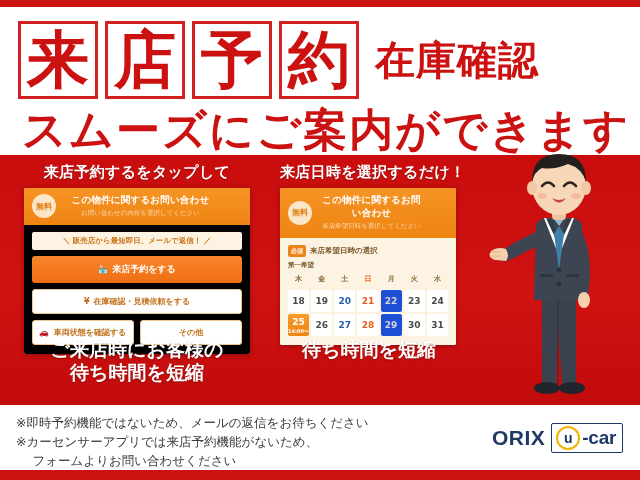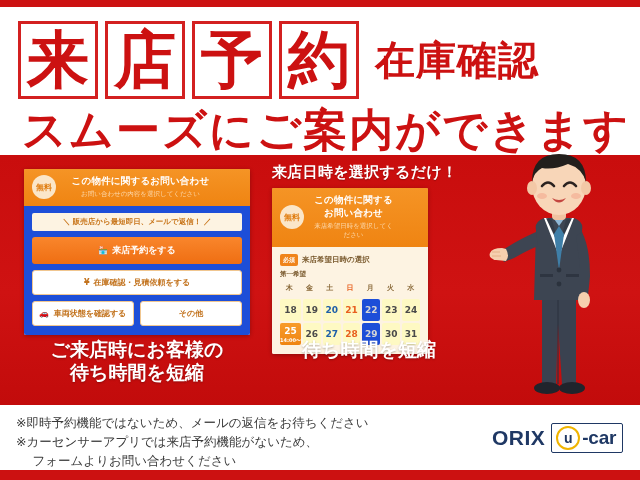--- a/index.html
+++ b/index.html
@@ -57,21 +57,21 @@
     color:#e07d10;font-size:8px;font-weight:bold;
     font-family:"DejaVu Sans","Liberation Sans",sans-serif;
   }
   .mock-head-tx{flex:1;text-align:center;padding-right:24px;}
   .mh-t1{color:#ffffff;font-size:9.5px;font-weight:bold;letter-spacing:.2px;
          font-family:"DejaVu Sans","Liberation Sans",sans-serif;}
   .mh-t2{color:#fcd9ad;font-size:6.5px;margin-top:2px;
          font-family:"DejaVu Sans","Liberation Sans",sans-serif;}
 
   
-  .mock-body{background:#1d4ed8;padding:7px 8px 9px 8px;}
+  .mock-body{background:#000000;padding:7px 8px 9px 8px;}
   .promo{
     background:#fdf3e2;border-radius:2px;text-align:center;padding:4px 2px;
     color:#c8751a;font-size:7.5px;font-weight:bold;
     font-family:"DejaVu Sans","Liberation Sans",sans-serif;white-space:nowrap;
   }
   .btn-primary{
     margin-top:6px;background:#f4781f;background-image:linear-gradient(180deg,#f9862c 0%,#ef6e12 100%);
     border-radius:3px;text-align:center;padding:7px 2px;color:#fff;font-size:9px;font-weight:bold;
     font-family:"DejaVu Sans","Liberation Sans",sans-serif;white-space:nowrap;
     display:flex;align-items:center;justify-content:center;gap:4px;
@@ -93,21 +93,21 @@
              font-family:"DejaVu Sans","Liberation Sans",sans-serif;}
   .cal-label-tx{color:#7a5a2e;font-size:7.5px;font-weight:bold;
                 font-family:"DejaVu Sans","Liberation Sans",sans-serif;text-align:right;}
   .cal-sub{color:#7a5a2e;font-size:6.5px;font-weight:bold;margin-top:4px;
            font-family:"DejaVu Sans","Liberation Sans",sans-serif;}
   .cal-grid{margin-top:4px;display:grid;grid-template-columns:repeat(7,1fr);gap:2px;}
   .cal-dow{text-align:center;font-size:7px;color:#8a6a3a;font-weight:bold;padding-bottom:2px;
            font-family:"DejaVu Sans","Liberation Sans",sans-serif;}
   .cal-dow.sun{color:#e8601f;}
   .cal-cell{
-    background:#fef9c3;border-radius:2px;height:22px;
+    background:#ffffff;border-radius:2px;height:22px;
     display:flex;flex-direction:column;align-items:center;justify-content:center;
     font-size:9px;font-weight:bold;color:#4a4a4a;
     font-family:"DejaVu Sans","Liberation Sans",sans-serif;
   }
   .cal-cell.sat{color:#1e5fa8;}
   .cal-cell.sun{color:#e8601f;}
   .cal-cell.off{background:#1d4ed8;color:#d6d6d6;text-align:center;}
   .cal-cell.sel{background:#f4901e;background-image:linear-gradient(180deg,#f89b2b 0%,#ef8512 100%);color:#fff;}
   .cal-cell .sub{font-size:5px;font-weight:bold;margin-top:1px;}
 
@@ -155,20 +155,21 @@
       <div class="kanji-box">予</div>
       <div class="kanji-box">約</div>
       <div class="hl-tail">在庫確認</div>
     </div>
     <div class="hl-row2">スムーズにご案内ができます</div>
   </div>
 
   <div class="panel"></div>
 
   <div class="col" style="left:24px;top:163px;width:226px;">
+    <div class="col-head">来店予約するをタップして</div>
 
     <div class="mock">
       <div class="mock-head">
         <div class="free-badge">無料</div>
         <div class="mock-head-tx">
           <div class="mh-t1">この物件に関するお問い合わせ</div>
           <div class="mh-t2">お問い合わせの内容を選択してください</div>
         </div>
       </div>
       <div class="mock-body">
@@ -195,21 +196,21 @@
         </div>
       </div>
     </div>
   </div>
 
   <div class="benefit" style="left:14px;top:338px;width:246px;">
     <div>ご来店時にお客様の</div>
     <div>待ち時間を短縮</div>
   </div>
 
-  <div class="col" style="left:272px;top:163px;width:156px;">
+  <div class="col" style="left:280px;top:163px;width:176px;">
     <div class="col-head">来店日時を選択するだけ！</div>
 
     <div class="mock">
       <div class="mock-head">
         <div class="free-badge">無料</div>
         <div class="mock-head-tx">
           <div class="mh-t1">この物件に関するお問い合わせ</div>
           <div class="mh-t2">来店希望日時を選択してください</div>
         </div>
       </div>

